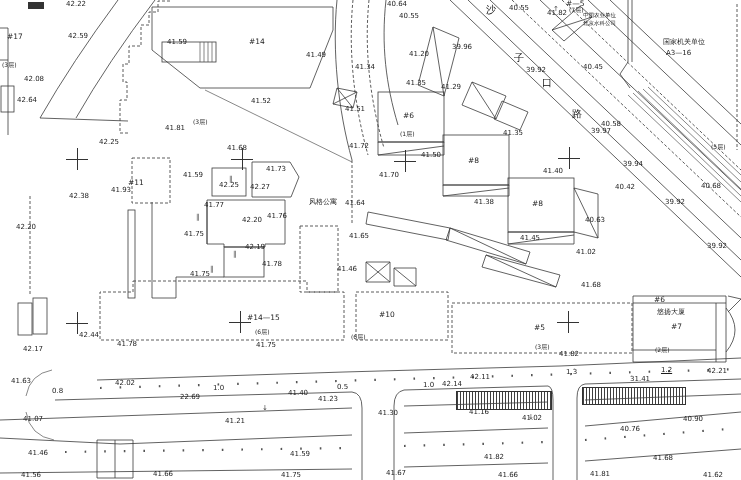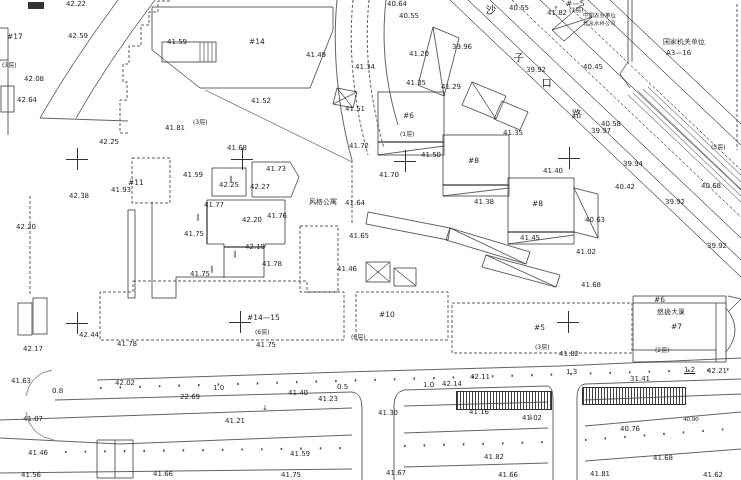--- a/index.html
+++ b/index.html
@@ -194,33 +194,33 @@
       <span class="lbl" style="left: 153px; top: 471px;">41.66</span>
       <span class="lbl" style="left: 281px; top: 472px;">41.75</span>
       <span class="lbl" style="left: 386px; top: 470px;">41.67</span>
       <span class="lbl" style="left: 442px; top: 381px;">42.14</span>
       <span class="lbl" style="left: 470px; top: 374px;">42.11</span>
       <span class="lbl" style="left: 630px; top: 376px;">31.41</span>
       <span class="lbl" style="left: 707px; top: 368px;">42.21</span>
       <span class="lbl" style="left: 469px; top: 409px;">41.16</span>
       <span class="lbl" style="left: 522px; top: 415px;">41.02</span>
       <span class="lbl" style="left: 620px; top: 426px;">40.76</span>
-      <span class="lbl" style="left: 683px; top: 416px; font-family: Liberation Serif, serif;">40.90</span>
+      <span class="lbl" style="left: 683px; top: 416px;">40.90</span>
       <span class="lbl" style="left: 484px; top: 454px;">41.82</span>
       <span class="lbl" style="left: 653px; top: 455px;">41.68</span>
       <span class="lbl" style="left: 498px; top: 472px;">41.66</span>
       <span class="lbl" style="left: 590px; top: 471px;">41.81</span>
       <span class="lbl" style="left: 703px; top: 472px;">41.62</span>
       <span class="lbl" style="left: 559px; top: 351px;">41.82</span>
       <span class="lbl dim" style="left: 52px; top: 388px;">0.8</span>
       <span class="lbl dim" style="left: 213px; top: 385px;">1.0</span>
       <span class="lbl dim" style="left: 337px; top: 384px;">0.5</span>
       <span class="lbl dim" style="left: 423px; top: 382px;">1.0</span>
       <span class="lbl dim" style="left: 566px; top: 369px;">1.3</span>
-      <span class="lbl dim" style="left: 684px; top: 367px; text-decoration: underline;">1.2</span>
+      <span class="lbl dim" style="left: 661px; top: 367px; text-decoration: underline;">1.2</span>
       <span class="lbl bld" style="left: 7px; top: 33px;">#17</span>
       <span class="lbl bld" style="left: 249px; top: 38px;">#14</span>
       <span class="lbl bld" style="left: 128px; top: 179px;">#11</span>
       <span class="lbl bld" style="left: 403px; top: 112px;">#6</span>
       <span class="lbl bld" style="left: 468px; top: 157px;">#8</span>
       <span class="lbl bld" style="left: 532px; top: 200px;">#8</span>
       <span class="lbl bld" style="left: 247px; top: 314px;">#14—15</span>
       <span class="lbl bld" style="left: 379px; top: 311px;">#10</span>
       <span class="lbl bld" style="left: 534px; top: 324px;">#5</span>
       <span class="lbl bld" style="left: 671px; top: 323px;">#7</span>

